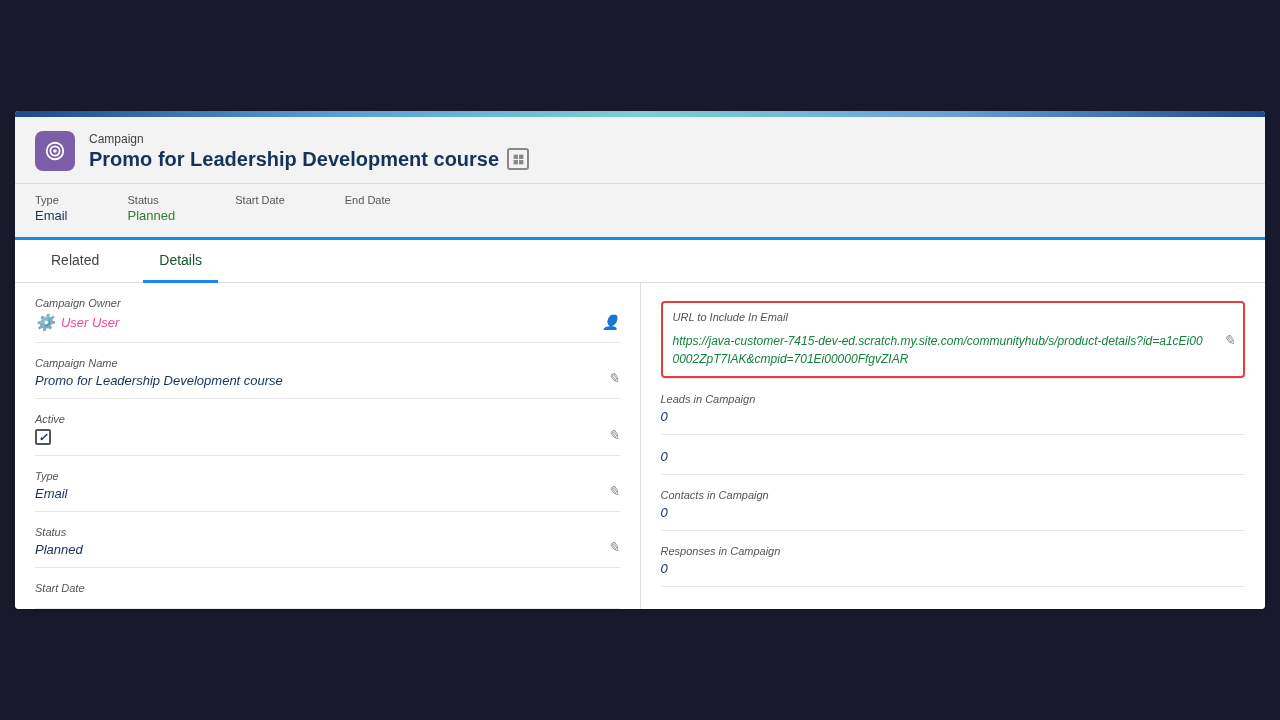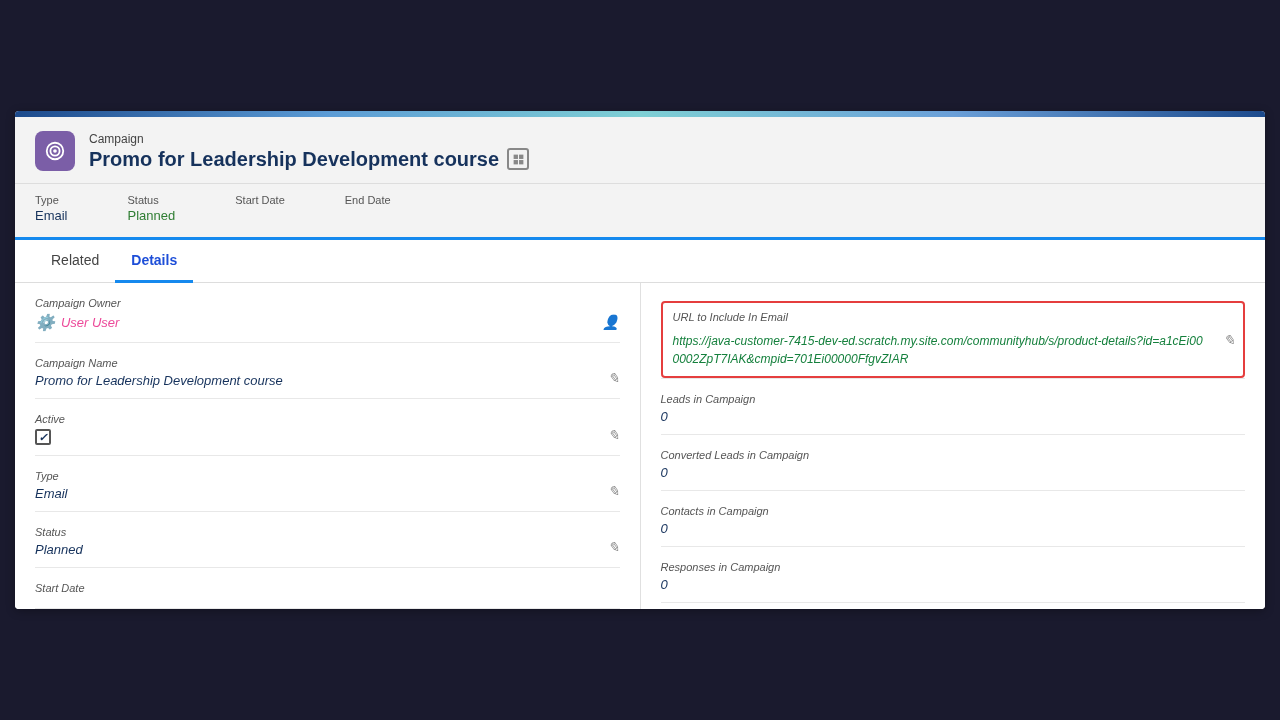--- a/index.html
+++ b/index.html
@@ -101,32 +101,33 @@
     .field-value.planned {
       color: #2e7d32;
       font-weight: 500;
     }
     
     .tabs {
       display: flex;
       border-bottom: 1px solid #ddd;
       padding: 0 20px;
       background: #fff;
+      gap: 28px;
     }
     .tab {
       padding: 12px 16px;
       font-size: 14px;
       cursor: pointer;
       color: #444;
       border-bottom: 3px solid transparent;
       margin-bottom: -1px;
     }
     .tab.active {
-      color: #1d4ed8;
-      font-weight: 700;
+      color: #14532d;
+      font-weight: 400;
       border-bottom: 3px solid #1589ee;
     }
     
     .content {
       background: #fff;
       padding: 0 20px;
       display: flex;
       gap: 0;
       font-style: italic;
     }
@@ -343,21 +344,20 @@
           <span class="url-edit-icon">✎</span>
         </div>
       </div>
 
       <div class="field-row">
         <div class="field-row-label">Leads in Campaign</div>
         <div class="field-row-value">0</div>
       </div>
 
       <div class="field-row">
-        <div class="field-row-label">Converted Leads in Campaign</div>
         <div class="field-row-value">0</div>
       </div>
 
       <div class="field-row">
         <div class="field-row-label">Contacts in Campaign</div>
         <div class="field-row-value">0</div>
       </div>
 
       <div class="field-row">
         <div class="field-row-label">Responses in Campaign</div>

